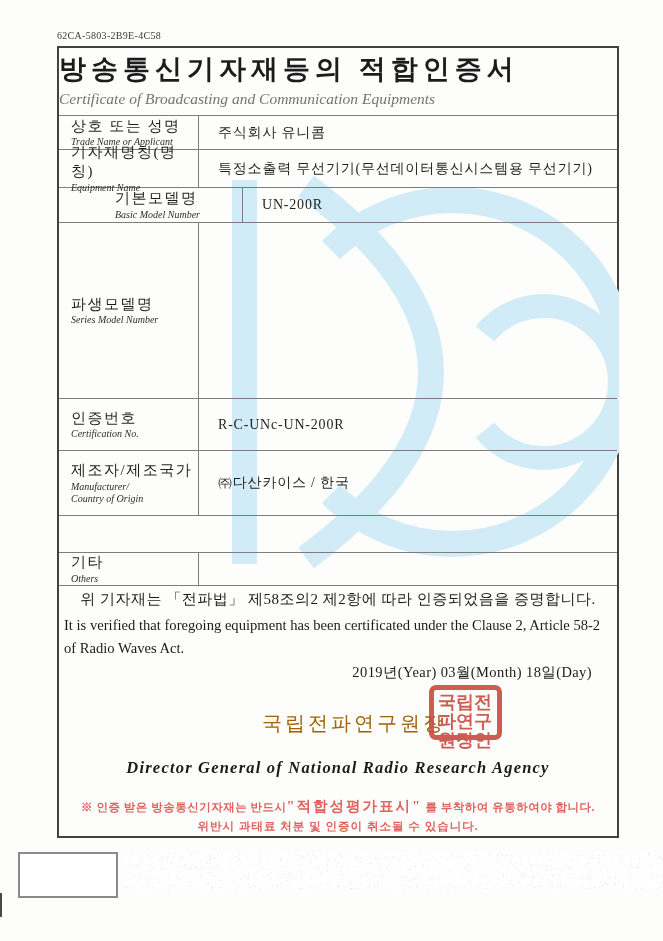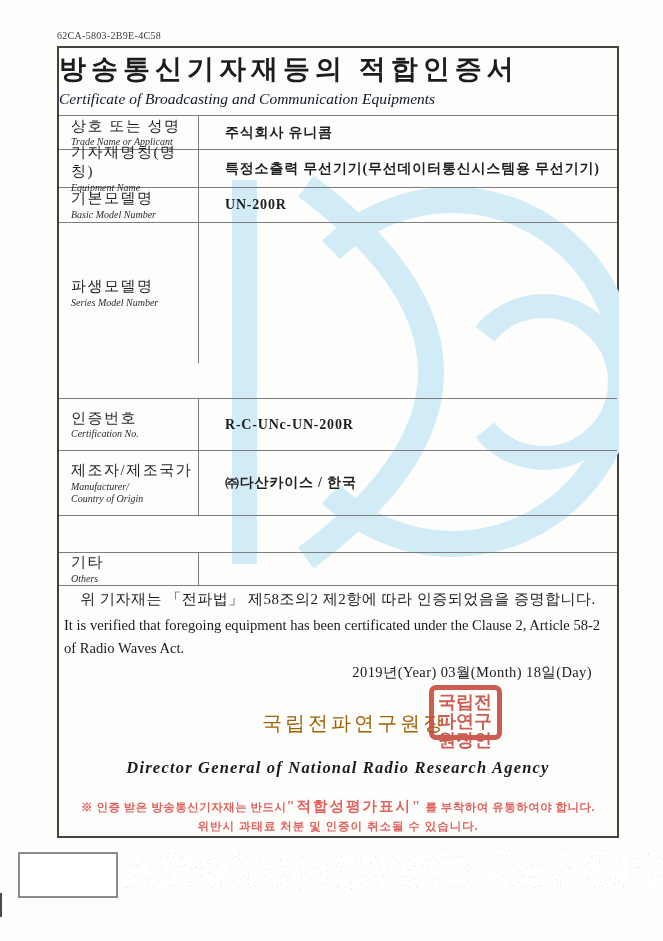--- a/index.html
+++ b/index.html
@@ -22,37 +22,37 @@
   }
 
   
   .watermark{
     position:absolute;left:172px;top:128px;width:388px;height:392px;
     color:var(--watermark);z-index:0;pointer-events:none;
   }
 
   .header{position:relative;z-index:2;text-align:left;padding-top:5px;}
   .title-ko{font-size:27px;font-weight:600;letter-spacing:5px;color:#1c1c1c;line-height:1.2;}
-  .title-en{font-size:15.5px;font-style:italic;margin-top:5px;color:#0f172a;}
+  .title-en{font-size:15.5px;font-style:italic;margin-top:5px;color:#737373;}
 
   
   .info-table{position:absolute;left:0;top:67px;width:100%;z-index:2;}
-  .t-row{display:flex;border-top:1px solid var(--line-gray);gap:7px;}
+  .t-row{display:flex;border-top:1px solid var(--line-gray);}
   .t-row:last-child{border-bottom:1px solid var(--line-gray);}
   .cell-label{
     width:140px;flex:0 0 140px;border-right:1px solid var(--line-gray);
     padding:4px 4px 4px 12px;display:flex;flex-direction:column;justify-content:center;
   }
   .label-ko{font-size:15px;letter-spacing:1.5px;color:#1f1f1f;line-height:1.25;}
   .label-en{font-size:10px;font-style:italic;color:#2c2c2c;line-height:1.2;white-space:pre-line;margin-top:1px;}
   .cell-value{
     flex:1;display:flex;align-items:center;padding:4px 6px 4px 19px;
-    font-size:14px;font-weight:700;letter-spacing:.8px;color:#1f1f1f;
-  }
-  .r1{height:34px;} .r2{height:38px;} .r3{height:35px;} .r4{height:176px;flex-direction:column;}
+    font-size:14px;font-weight:400;letter-spacing:.8px;color:#1f1f1f;
+  }
+  .r1{height:34px;} .r2{height:38px;} .r3{height:35px;padding-left:44px;} .r4{height:176px;}
   .r5{height:52px;} .r6{height:65px;justify-content:center;} .r7{height:37px;} .r8{height:33px;}
   .statement-row{height:27px;display:flex;align-items:center;justify-content:center;
     border-top:1px solid var(--line-gray);font-size:15px;color:#1b1b1b;letter-spacing:.5px;}
 
   .statement-en{
     position:absolute;z-index:2;left:5px;right:7px;top:566px;
     font-size:14.6px;line-height:1.55;color:#1b1b1b;text-align:left;
   }
   .date-line{
     position:absolute;z-index:2;right:25px;top:615px;

